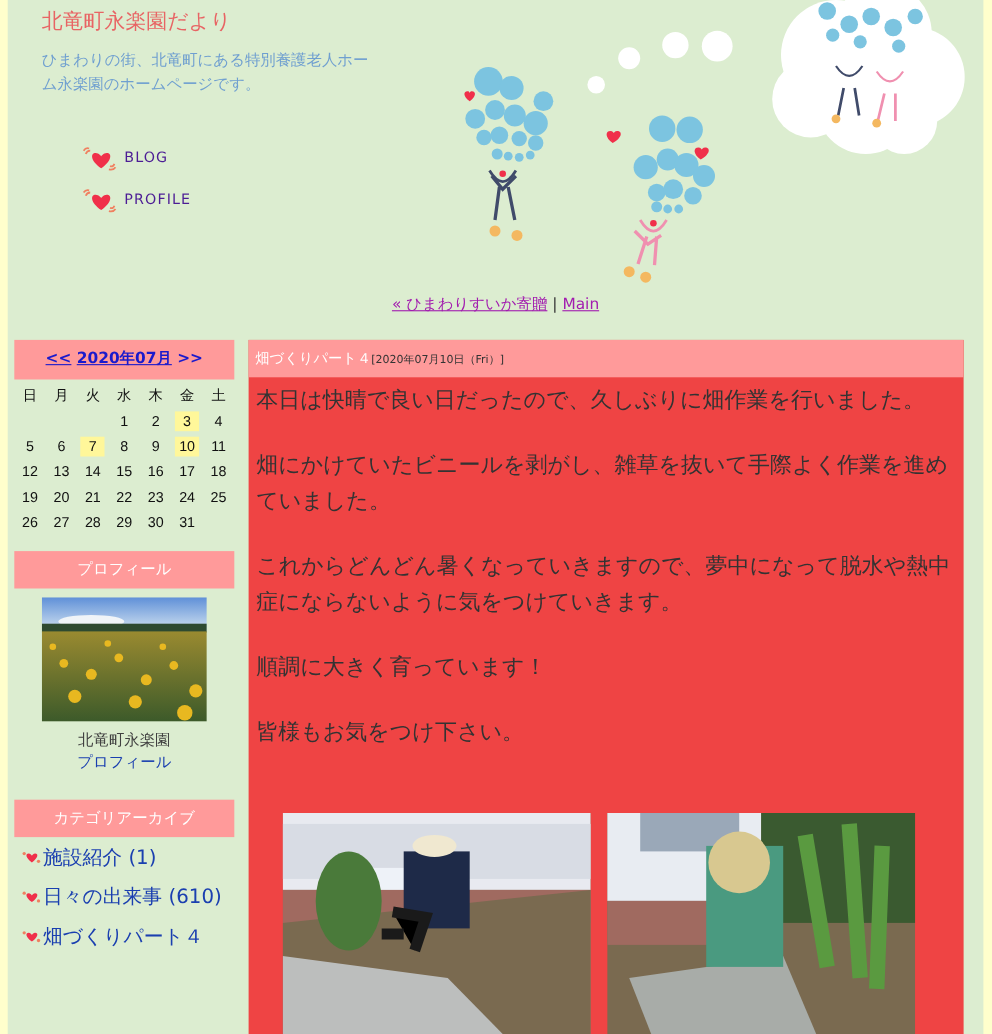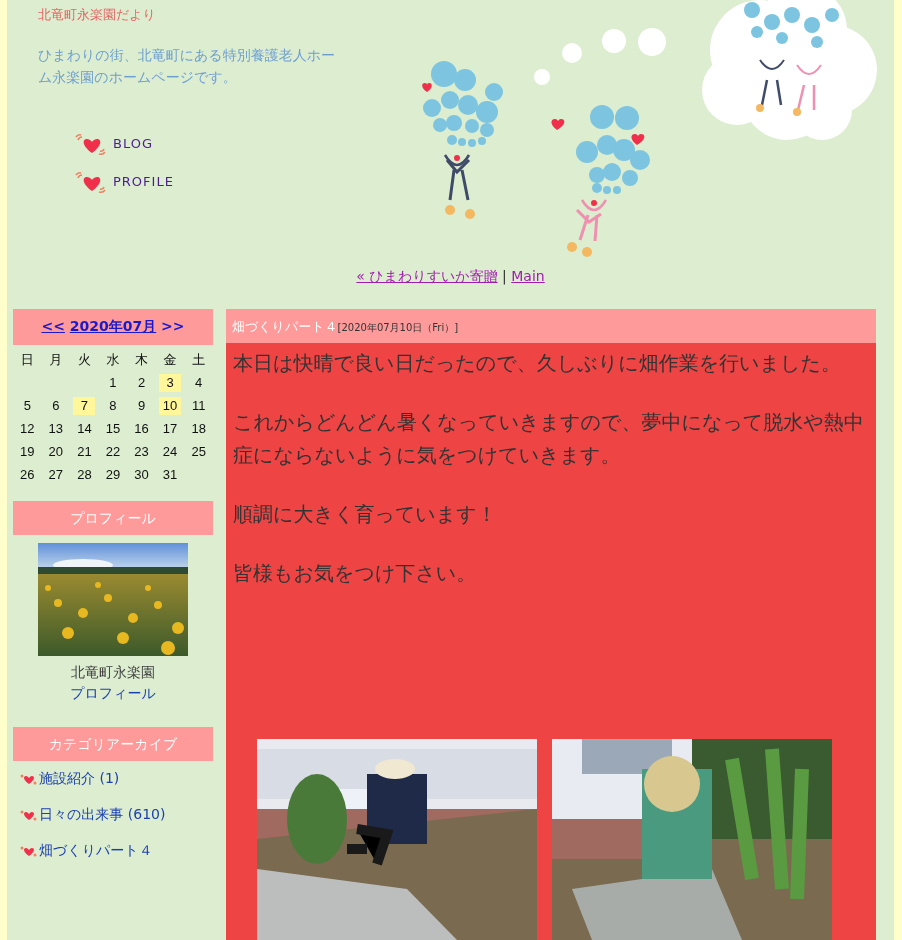--- a/index.html
+++ b/index.html
@@ -1,38 +1,38 @@
 <!DOCTYPE html>
 <html><head>
 <meta charset="utf-8">
 <style>
   html, body { margin:0; padding:0; }
   body { width:902px; height:940px; overflow:hidden; background:#ffffcc; font-family:"DejaVu Sans","Liberation Sans",sans-serif; }
   .page { position:absolute; left:7px; top:0; width:887px; height:940px; background:#dcedd0; }
-  .site-title { position:absolute; left:31px; top:6px; font-size:13px; color:#e86464; }
+  .site-title { position:absolute; left:31px; top:6px; font-size:19px; color:#e86464; }
   .site-desc { position:absolute; left:31px; top:44px; width:310px; font-size:14px; line-height:22px; color:#6f9fd0; }
   .nav-link { position:absolute; left:66px; display:flex; align-items:center; font-size:13px; letter-spacing:1px; color:#4c1d95; text-decoration:none; font-family:"DejaVu Sans",sans-serif; }
   .nav-link .heart { width:40px; height:24px; position:relative; }
   .heart-svg { display:block; }
   .header-art { position:absolute; left:385px; top:0; width:500px; height:265px; }
   .post-nav { position:absolute; left:0; width:887px; top:268px; text-align:center; font-size:14px; color:#333; }
   .post-nav a { color:#a21caf; text-decoration:underline;text-align:center; }
   
   .sidebar { position:absolute; left:6px; top:309px; width:200px; }
   .side-head { background:#ff9a9a; color:#fff; text-align:center; font-size:14px; height:34px; line-height:34px; }
   .cal-head { height:36px; line-height:34px; text-align:center; font-size:14px; font-weight:bold; }
   .cal-head a { color:#1a1acc; text-decoration:underline; }
   .cal-head .nx { color:#1a1acc; }
   table.cal { width:200px; border-collapse:collapse; font-size:13px; font-family:"Liberation Sans",sans-serif; color:#111; }
   table.cal td { text-align:center; height:23px; width:28px; padding:0; }
   table.cal td span.hl { display:inline-block; background:#fff79a; min-width:20px; padding:0 1px; line-height:18px; }
   .profile-img { display:block; margin:8px auto 0; width:150px; height:113px; }
   .profile-name { text-align:center; font-size:14px; color:#404040; margin-top:8px; }
   .profile-link { text-align:center; font-size:14px; color:#1a3fb0; line-height:23px; }
-  .cat-item { display:flex; align-items:center; font-size:14px; color:#1a3fb0; height:36px; padding-left:6px; }
+  .cat-item { display:flex; align-items:center; font-size:18px; color:#1a3fb0; height:36px; padding-left:6px; }
   
   .main { position:absolute; left:219px; top:309px; width:650px; height:631px; background:#ef4444; overflow:hidden; }
   .entry-head { background:#ff9a9a; height:34px; line-height:36px; padding-left:6px; color:#fff; font-size:13px; }
   .entry-head .date { font-size:10px; color:#333; }
   .entry-body { padding:4px 6px 0 7px; font-size:20px; line-height:33px; color:#333; }
   .entry-body p { margin:0 0 26px 0; }
   .photos { position:absolute; top:430px; left:31px; display:flex; gap:15px; }
   .photo { width:280px; height:201px; }
 </style>
 </head>
@@ -277,20 +277,21 @@
       <span>畑づくりパート４</span>
     </div>
   </div>
 
   <div class="main">
     <div class="entry-head">
       <span>畑づくりパート４</span><span class="date">[2020年07月10日（Fri）]</span>
     </div>
     <div class="entry-body">
       <p>本日は快晴で良い日だったので、久しぶりに畑作業を行いました。</p>
+      <p>畑にかけていたビニールを剥がし、雑草を抜いて手際よく作業を進めていました。</p>
       <p>これからどんどん暑くなっていきますので、夢中になって脱水や熱中症にならないように気をつけていきます。</p>
       <p>順調に大きく育っています！</p>
       <p>皆様もお気をつけ下さい。</p>
     </div>
     <div class="photos">
       <svg class="photo" viewBox="0 0 280 201">
         <rect width="280" height="201" fill="#8a7a60"></rect>
         <rect width="280" height="70" fill="#e8eaf0"></rect>
         <rect x="0" y="10" width="280" height="50" fill="#d8dce4"></rect>
         <rect x="60" y="50" width="90" height="30" fill="#eef2f8"></rect>

